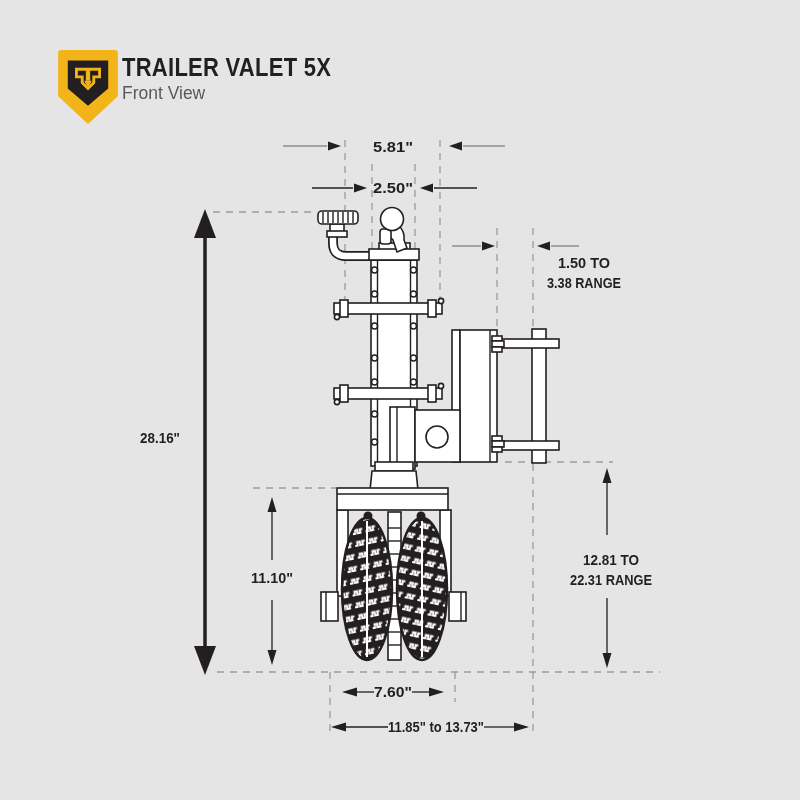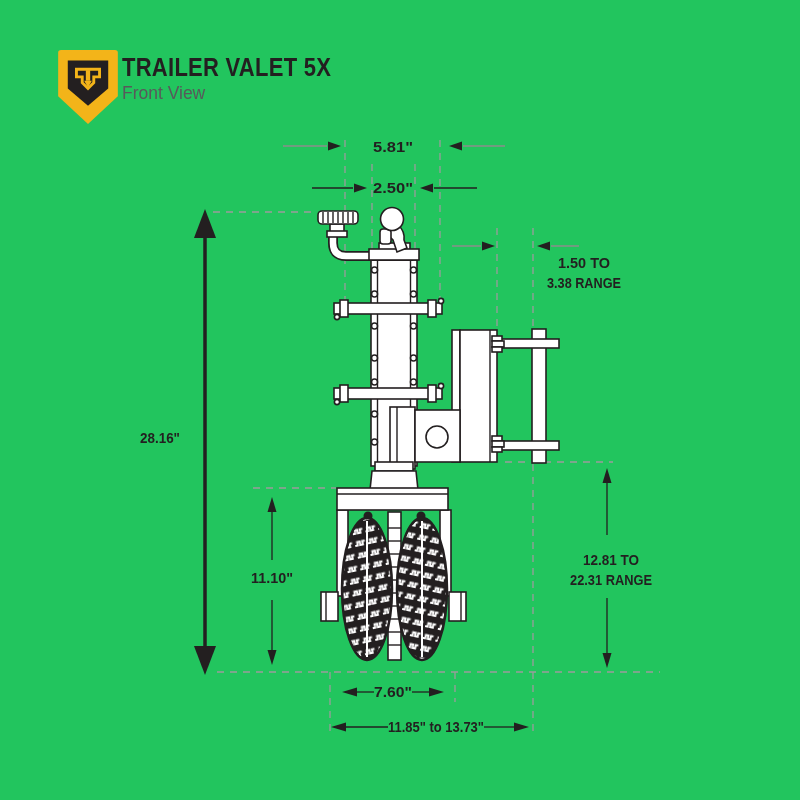--- a/index.html
+++ b/index.html
@@ -1,16 +1,16 @@
 <!DOCTYPE html>
 <html style="--brand_yellow: #F3B419; --ink: #231F20; --subtitle_gray: #58595B; --dim_gray: #8C8C8C; --dash_gray: #9C9C9C;"><head>
 <meta charset="utf-8">
 <style>
   html,body{margin:0;padding:0;background:#fff;}
-  .page{position:relative;width:800px;height:800px;background:#22c55e;overflow:hidden;
+  .page{position:relative;width:800px;height:800px;background:#e5e5e5;overflow:hidden;
         font-family:"Liberation Sans",sans-serif;}
   .hdr-title{position:absolute;left:122px;top:53px;font-size:25px;font-weight:bold;
         color:var(--ink,#231F20);transform:scaleX(.88);transform-origin:left top;
         letter-spacing:.3px;white-space:nowrap;}
   .hdr-sub{position:absolute;left:122px;top:82px;font-size:19px;color:var(--subtitle_gray,#58595B);
         transform:scaleX(.92);transform-origin:left top;white-space:nowrap;}
   .logo{position:absolute;left:57px;top:49px;}
   svg.drawing{position:absolute;left:0;top:0;}
   .stk{stroke:var(--ink,#231F20);fill:#fff;stroke-width:1.6;}
   .stkln{stroke:var(--ink,#231F20);fill:none;stroke-width:1.4;}

